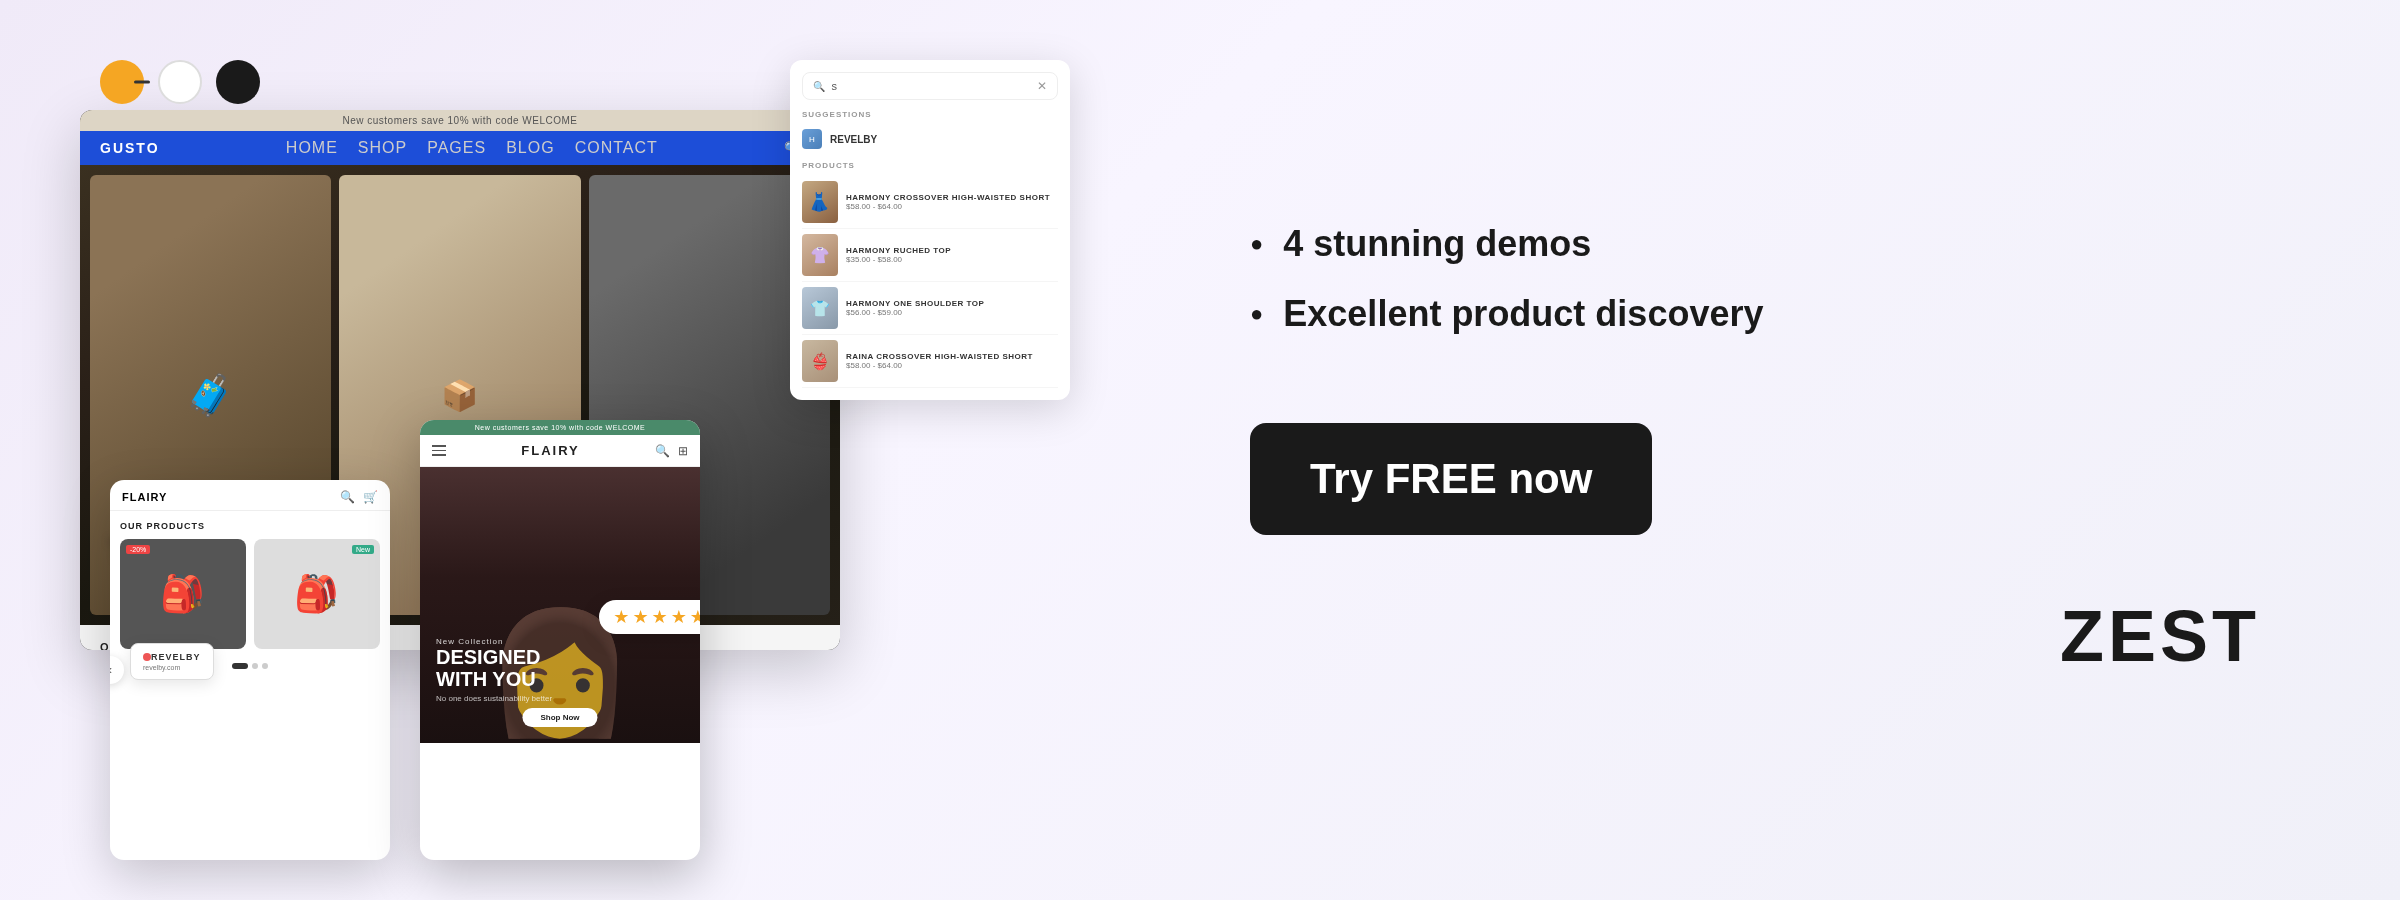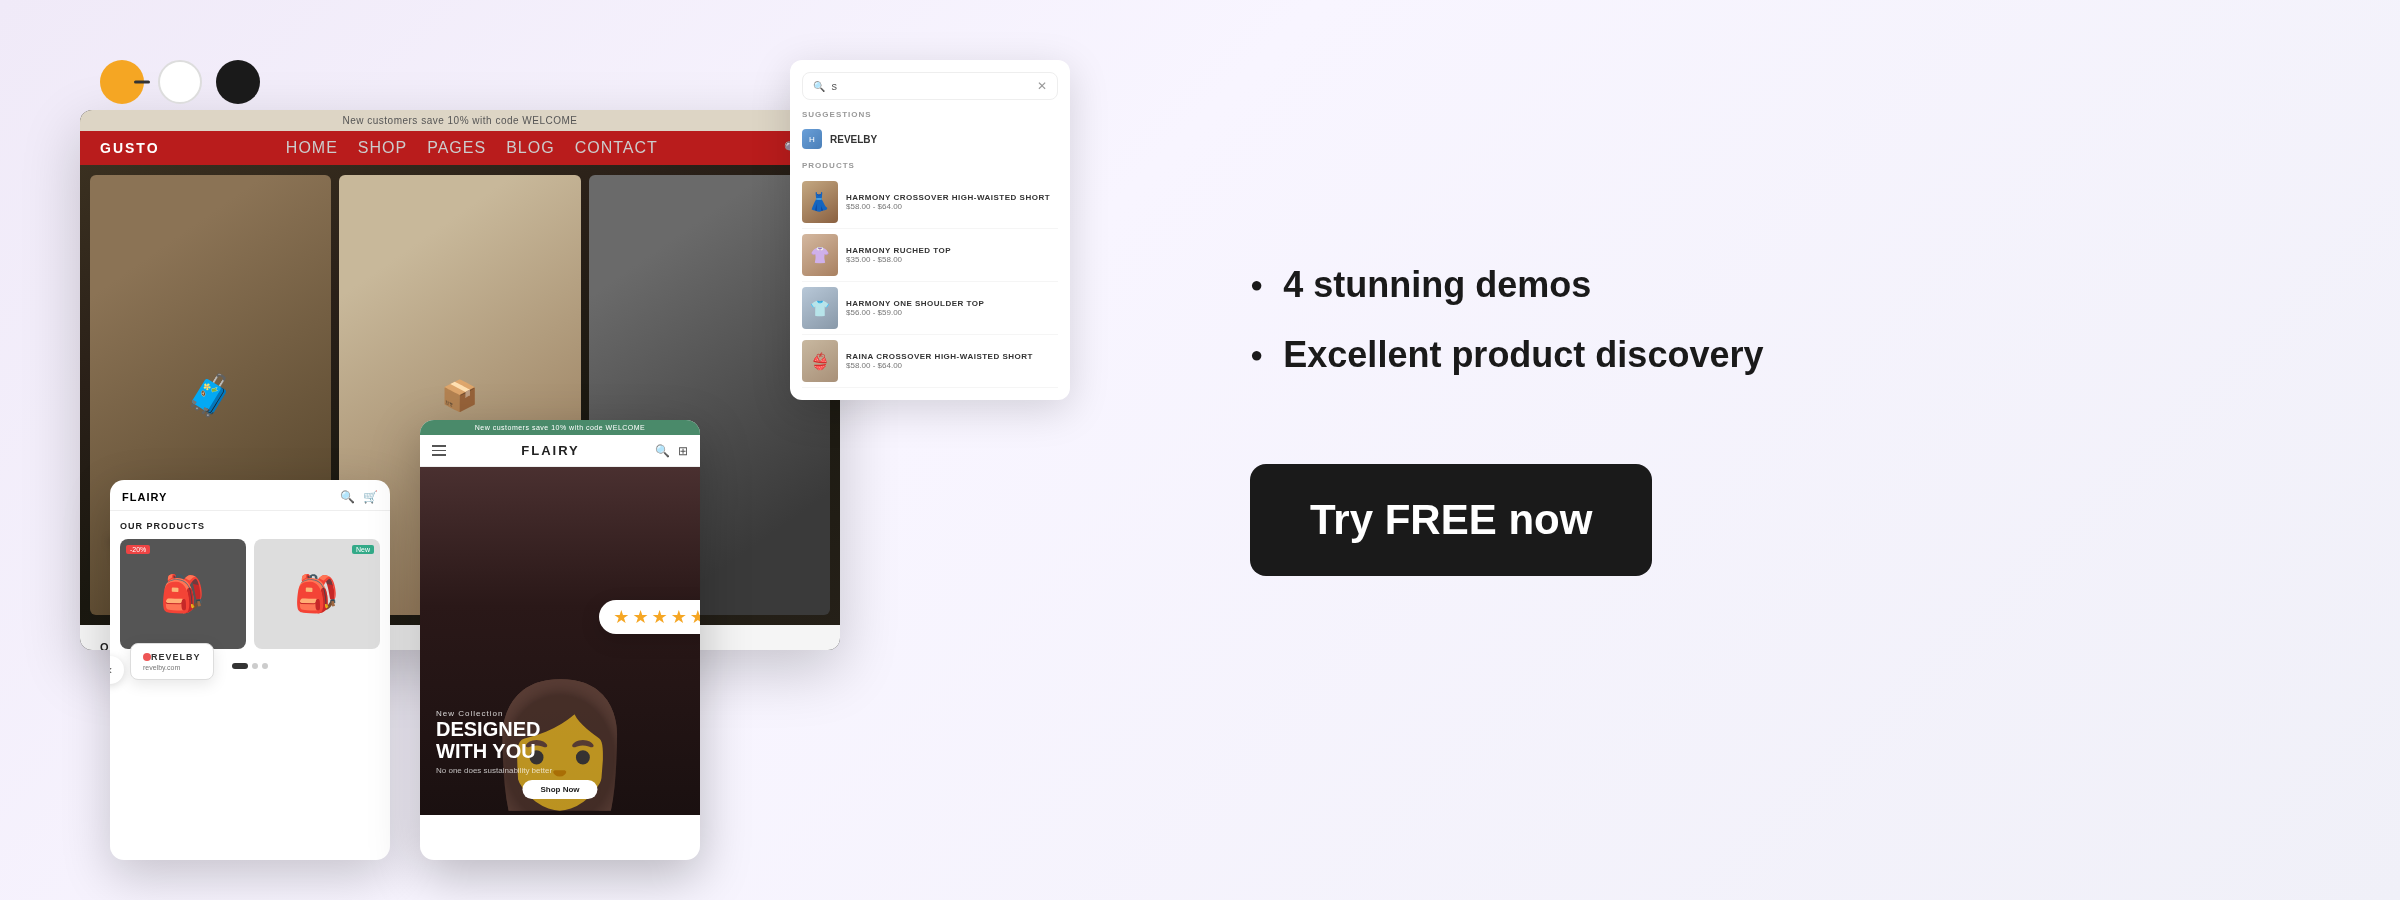--- a/index.html
+++ b/index.html
@@ -80,21 +80,21 @@
       left: 0;
       width: 760px;
       height: 540px;
       border-radius: 12px;
       overflow: hidden;
       box-shadow: 0 20px 60px rgba(0,0,0,0.2);
       background: #1a1a1a;
     }
 
     .desktop-screenshot .site-header {
-      background: #b91c1c;
+      background: #1d4ed8;
       padding: 8px 20px;
       display: flex;
       align-items: center;
       justify-content: space-between;
     }
 
     .site-header .brand {
       color: #fff;
       font-size: 14px;
       font-weight: 700;
@@ -514,21 +514,21 @@
 
     .mobile-2-header .header-icons {
       display: flex;
       gap: 8px;
       color: #555;
       font-size: 12px;
     }
 
     .mobile-2-hero {
       position: relative;
-      height: 348px;
+      height: 276px;
       background: linear-gradient(160deg, #2a2020 0%, #1a1015 50%, #0d0808 100%);
       overflow: hidden;
     }
 
     .mobile-2-hero-person {
       width: 100%;
       height: 100%;
       background: linear-gradient(180deg, #4a3030 0%, #2a1818 40%, #1a1010 100%);
       position: relative;
     }
@@ -877,16 +877,19 @@
   <div class="right-panel">
 
 
     <ul class="features-list">
       <li>4 stunning demos</li>
       <li>Excellent product discovery</li>
     </ul>
 
     <div class="cta-button">Try FREE now</div>
 
+    <div class="zest-logo">
+      <span class="zest-wordmark">ZEST</span>
+    </div>
 
   </div>
 
 </div>
 
 </body></html>

